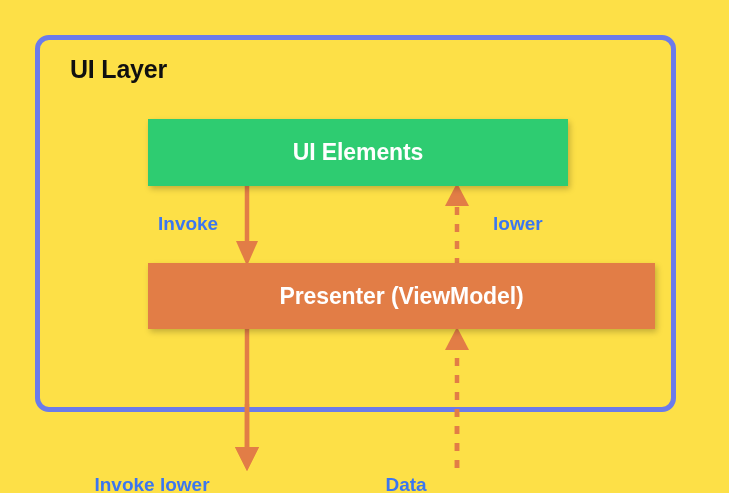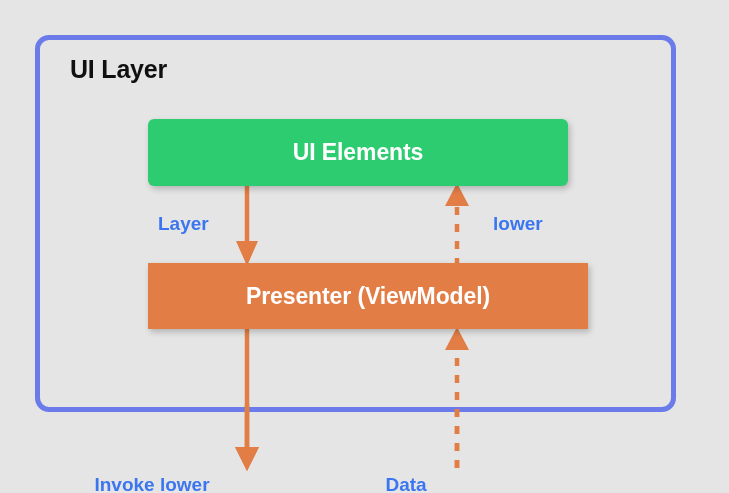--- a/index.html
+++ b/index.html
@@ -8,21 +8,21 @@
     padding: 0;
     background: #ffffff;
   }
   body {
     font-family: "Liberation Sans", sans-serif;
   }
   #canvas {
     position: relative;
     width: 729px;
     height: 493px;
-    background: #e5e5e5;
+    background: #fde047;
     overflow: hidden;
   }
 
   
   #ui-layer-container {
     position: absolute;
     left: 35px;
     top: 35px;
     width: 641px;
     height: 377px;
@@ -57,26 +57,25 @@
     box-shadow: 2px 3px 6px rgba(0,0,0,0.22);
     z-index: 5;
     white-space: nowrap;
   }
   #box-ui-elements {
     left: 148px;
     top: 119px;
     width: 420px;
     height: 67px;
     background: #2ecc71;
-    border-radius: 6px;
   }
   #box-presenter {
     left: 148px;
     top: 263px;
-    width: 440px;
+    width: 507px;
     height: 66px;
     background: #e27d46;
   }
 
   
   #arrow-svg {
     position: absolute;
     left: 0;
     top: 0;
     width: 729px;
@@ -169,21 +168,21 @@
   <svg id="arrow-svg-top" viewBox="0 0 729 493" xmlns="http://www.w3.org/2000/svg">
     <g>
       <line x1="247" y1="404" x2="247" y2="452" stroke="#e27d46" stroke-width="4.5"></line>
       <polygon points="247,471 235,447 259,447" fill="#e27d46"></polygon>
     </g>
     <g>
       <line x1="457" y1="468" x2="457" y2="404" stroke="#e27d46" stroke-width="4.5" stroke-dasharray="8 9"></line>
     </g>
   </svg>
 
-  <div class="blue-label" id="label-events">Layer</div>
+  <div class="blue-label" id="label-events">Invoke</div>
 
   <div class="blue-label" id="label-flow">lower</div>
 
   <div class="blue-label" id="label-invoke">
     <div>Invoke lower</div>
     
   </div>
 
   <div class="blue-label" id="label-data-stream">
     <div>Data</div>

